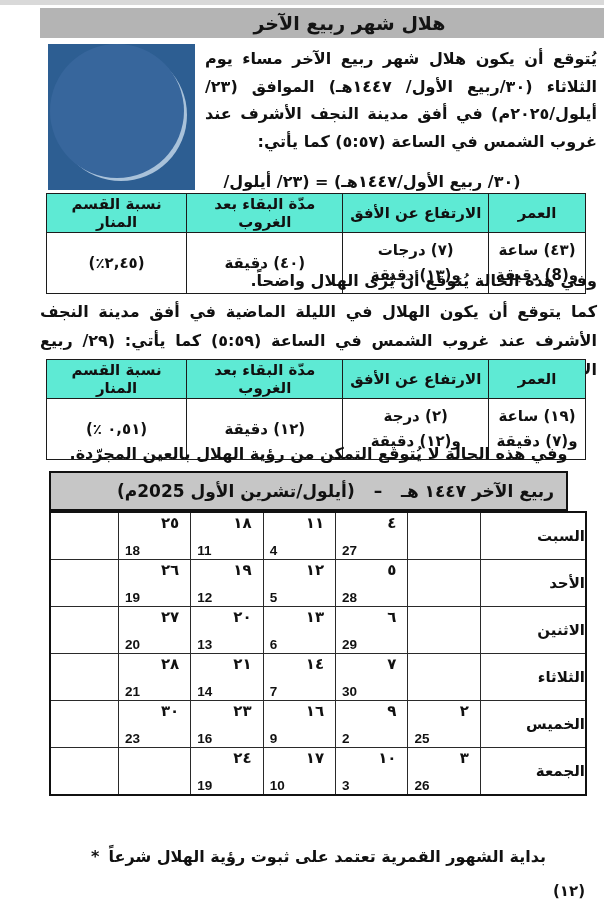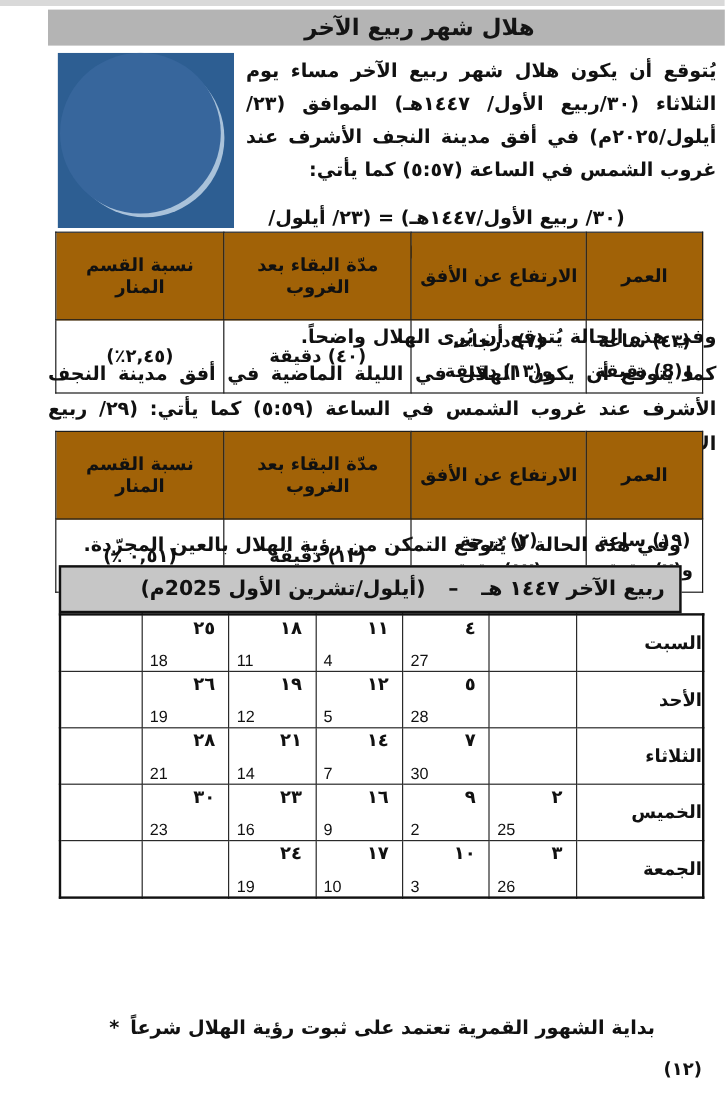--- a/index.html
+++ b/index.html
@@ -22,21 +22,21 @@
   #intro-equation{
     margin-top:13px;text-align:center;padding-right:58px;font-size:16px;
   }
   
   .dtable{
     left:46px;width:540px;border-collapse:collapse;direction:rtl;
     table-layout:fixed;font-size:15px;
   }
   #table1{top:193px;} #table2{top:359px;}
   .dtable th,.dtable td{border:1.6px solid #1c1c1c;text-align:center;vertical-align:middle;}
-  .dtable th{background:#a16207;height:28px;font-size:15px;font-weight:700;padding:18px 2px;}
+  .dtable th{background:#5eead4;height:28px;font-size:15px;font-weight:700;padding:1px 2px;}
   .dtable td{height:56px;padding:2px;}
   .cell-line{line-height:1.65;}
   .note-line{
     left:40px;width:557px;text-align:center;font-size:16px;direction:rtl;
   }
   #note1{top:271px;text-align:right;} #note2{top:444px;}
   #para2{
     left:40px;top:297px;width:557px;direction:rtl;text-align:justify;
     font-size:16px;line-height:1.82;
   }
@@ -49,21 +49,21 @@
   }
   #calendar-grid{
     left:49px;top:511px;width:538px;border-collapse:collapse;table-layout:fixed;
     border:2.5px solid #111;
   }
   #calendar-grid td{border:1.5px solid #2a2a2a;height:46px;position:relative;padding:0;}
   td.dayname{text-align:right;font-size:15px;vertical-align:middle;}
   span.hij{position:absolute;top:1px;right:11px;font-size:15px;letter-spacing:1px;}
   span.greg{
     position:absolute;bottom:1px;left:6px;font-size:13.5px;direction:ltr;
-    font-family:"Liberation Sans",sans-serif;font-weight:400;margin-top:42px;
+    font-family:"Liberation Sans",sans-serif;font-weight:700;margin-top:42px;
   }
   #footnote{
     left:40px;top:847px;width:557px;display:flex;justify-content:center;
     align-items:flex-start;gap:9px;font-size:16px;
   }
   #footnote .fn-text{direction:rtl;}
   #page-number{right:19px;top:882px;font-size:15px;direction:rtl;}
 </style>
 </head>
 <body>
@@ -204,20 +204,41 @@
         <td>
           <span class="hij">٥</span>
           <span class="greg">28</span>
         </td>
         <td></td>
         <td class="dayname">الأحد</td>
       </tr>
       <tr>
         <td></td>
         <td>
+          <span class="hij">٢٧</span>
+          <span class="greg">20</span>
+        </td>
+        <td>
+          <span class="hij">٢٠</span>
+          <span class="greg">13</span>
+        </td>
+        <td>
+          <span class="hij">١٣</span>
+          <span class="greg">6</span>
+        </td>
+        <td>
+          <span class="hij">٦</span>
+          <span class="greg">29</span>
+        </td>
+        <td></td>
+        <td class="dayname">الاثنين</td>
+      </tr>
+      <tr>
+        <td></td>
+        <td>
           <span class="hij">٢٨</span>
           <span class="greg">21</span>
         </td>
         <td>
           <span class="hij">٢١</span>
           <span class="greg">14</span>
         </td>
         <td>
           <span class="hij">١٤</span>
           <span class="greg">7</span>

